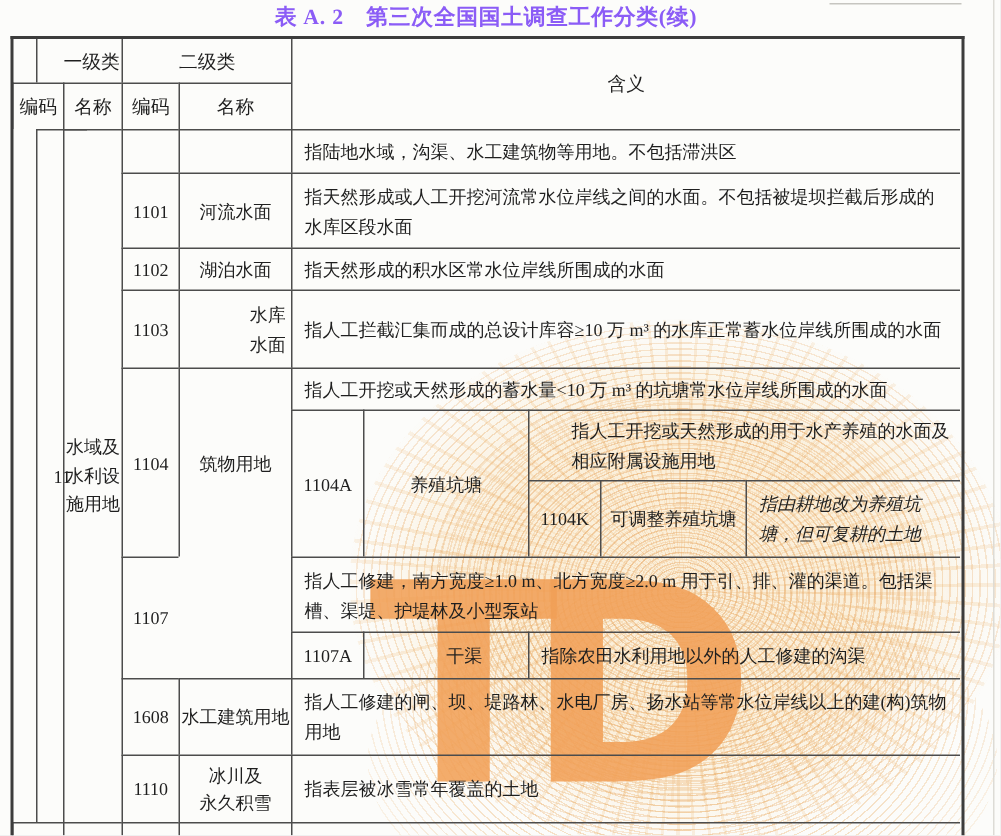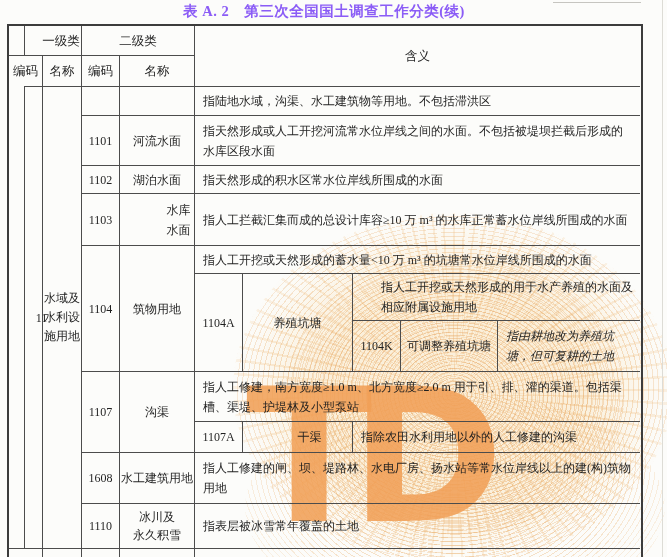--- a/index.html
+++ b/index.html
@@ -120,21 +120,20 @@
     <div class="cell" style="left:111px;top:220px;width:75px;height:126px;">筑物用地</div>
     <div class="cell m" style="left:186px;top:220px;width:446px;height:28px;text-align:right;">指人工开挖或天然形成的蓄水量&lt;10 万 m³ 的坑塘常水位岸线所围成的水面</div>
     <div class="cell" style="left:186px;top:248px;width:48px;height:98px;">1104A</div>
     <div class="cell" style="left:234px;top:248px;width:110px;height:98px;">养殖坑塘</div>
     <div class="cell m" style="left:344px;top:248px;width:288px;height:47px;padding-left:28px;">指人工开挖或天然形成的用于水产养殖的水面及相应附属设施用地</div>
     <div class="cell" style="left:344px;top:295px;width:48px;height:51px;">1104K</div>
     <div class="cell" style="left:392px;top:295px;width:97px;height:51px;">可调整养殖坑塘</div>
     <div class="cell m" style="left:489px;top:295px;width:143px;height:51px;font-style:italic;">指由耕地改为养殖坑塘，但可复耕的土地</div>
 
     <div class="cell" style="left:73px;top:346px;width:38px;height:81px;">1107</div>
-    <div class="cell" style="left:111px;top:346px;width:75px;height:81px;">沟渠</div>
     <div class="cell m" style="left:186px;top:346px;width:446px;height:50px;">指人工修建，南方宽度≥1.0 m、北方宽度≥2.0 m 用于引、排、灌的渠道。包括渠槽、渠堤、护堤林及小型泵站</div>
     <div class="cell" style="left:186px;top:396px;width:48px;height:31px;">1107A</div>
     <div class="cell" style="left:234px;top:396px;width:110px;height:31px;padding-left:24px;">干渠</div>
     <div class="cell m" style="left:344px;top:396px;width:288px;height:31px;">指除农田水利用地以外的人工修建的沟渠</div>
 
     <div class="cell" style="left:73px;top:427px;width:38px;height:51px;">1608</div>
     <div class="cell" style="left:111px;top:427px;width:75px;height:51px;padding:0;">水工建筑用地</div>
     <div class="cell m" style="left:186px;top:427px;width:446px;height:51px;">指人工修建的闸、坝、堤路林、水电厂房、扬水站等常水位岸线以上的建(构)筑物用地</div>
 
     <div class="cell" style="left:73px;top:478px;width:38px;height:45px;">1110</div>

